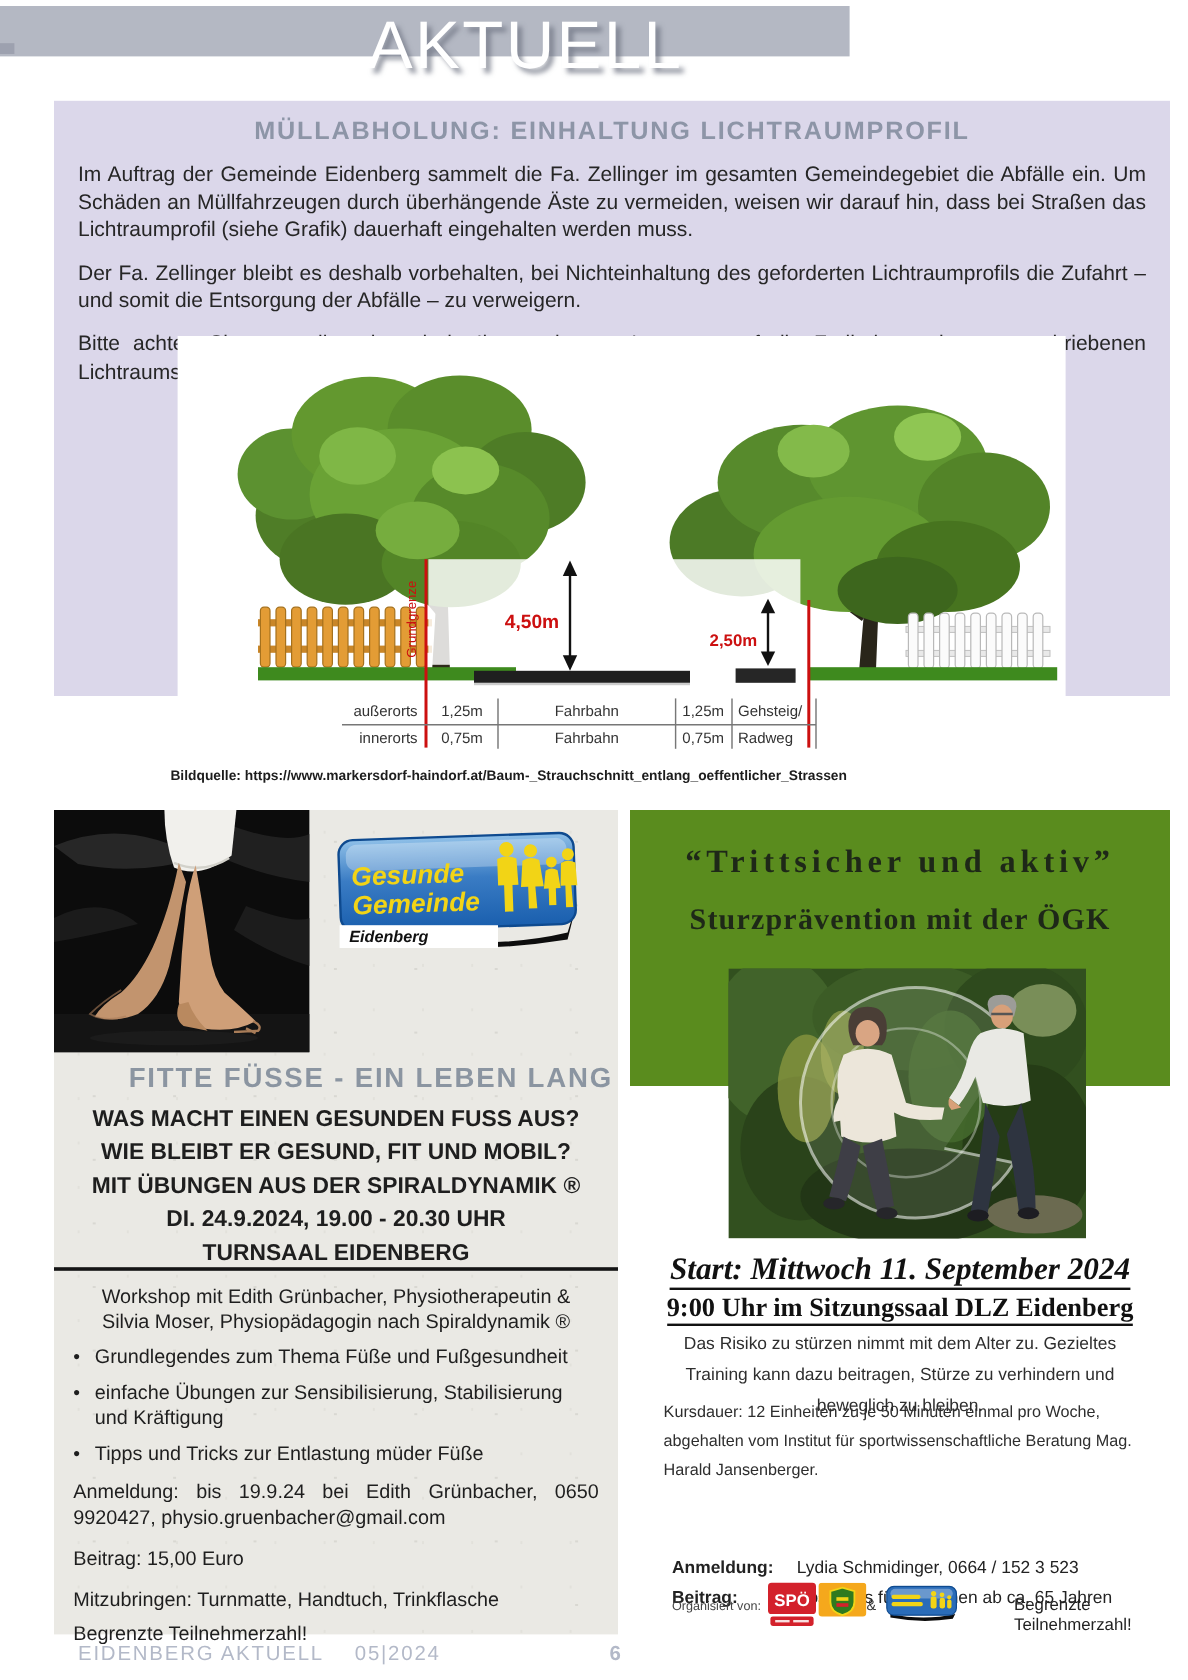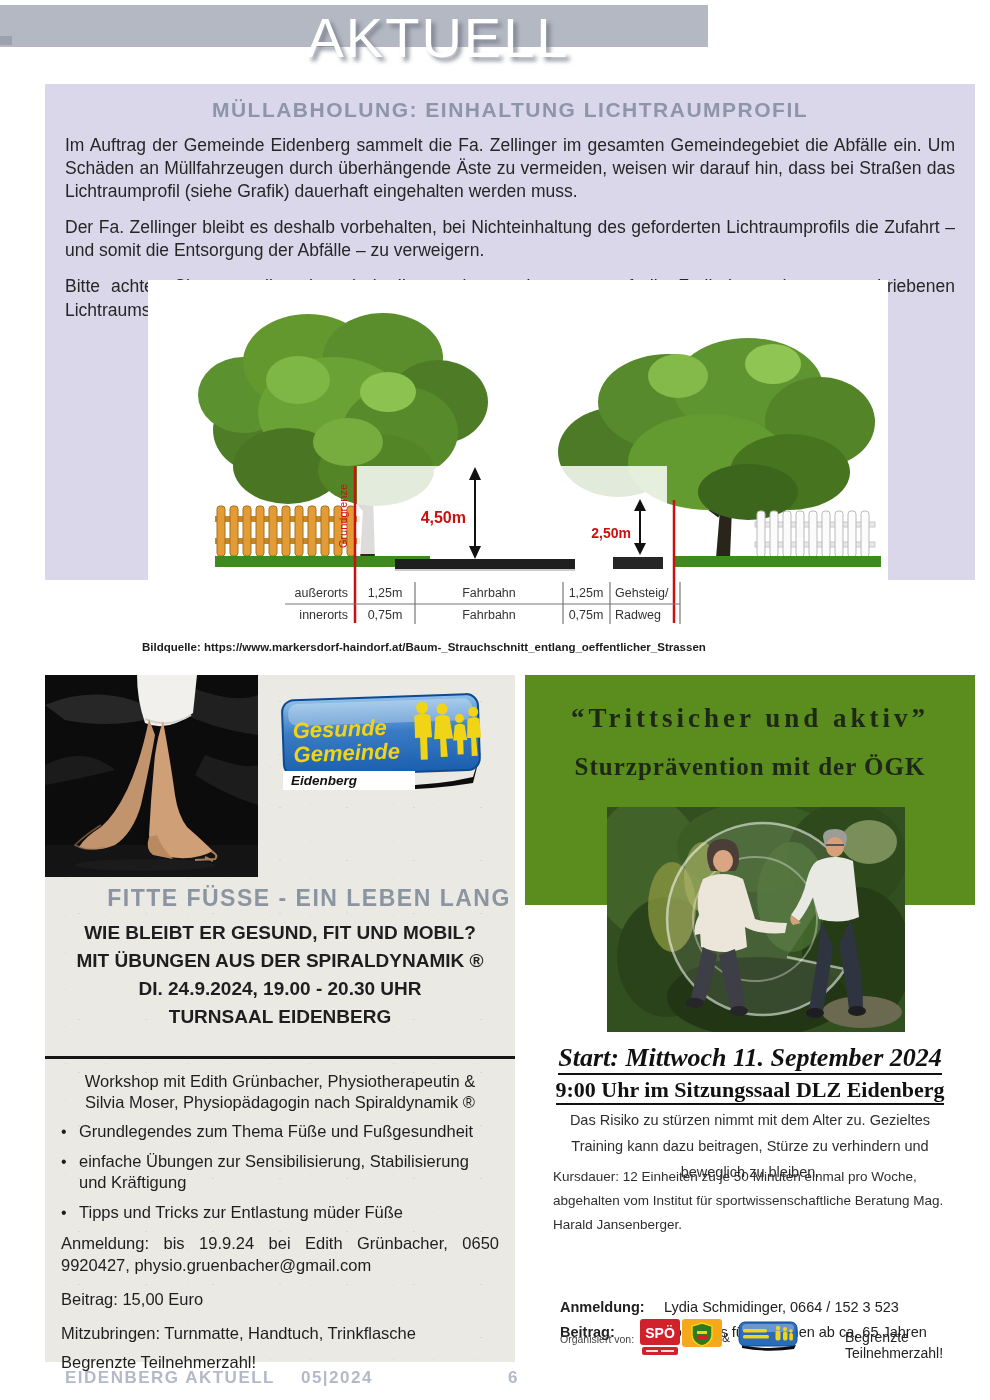--- a/index.html
+++ b/index.html
@@ -59,21 +59,21 @@
   .tr-kurs{position:absolute;left:28px;top:490px;width:394px;
            font-size:13.5px;line-height:24px;color:#2e2e2e;}
   .tr-row{position:absolute;left:35px;width:400px;font-size:14.5px;color:#222;margin-top:38px;}
   .tr-row .lbl{display:inline-block;width:100px;font-weight:bold;}
   .org-row{position:absolute;left:35px;top:640px;width:415px;height:46px;}
   .org-label{position:absolute;left:0;top:18px;font-size:10.5px;color:#444;}
   .amp{position:absolute;left:162px;top:16px;font-size:12px;color:#333;}
   .tr-begrenzte{position:absolute;left:285px;top:14px;font-size:14px;color:#222;}
 
   
-  .footer{position:absolute;left:65px;top:1368px;font-size:17px;font-weight:bold;
+  .footer{position:absolute;left:65px;top:1368px;font-size:17px;font-weight:normal;
           letter-spacing:1.5px;color:#b3b9c8;}
   .footer .issue{margin-left:20px;}
   .page-num{position:absolute;left:508px;top:1368px;font-size:17px;font-weight:bold;color:#b3b9c8;}
 </style>
 </head>
 <body>
 
 <div class="banner"></div>
 <div class="banner-notch"></div>
 <div class="aktuell">AKTUELL</div>
@@ -248,20 +248,21 @@
         <circle cx="197" cy="24" r="5"></circle>
           <path d="M191 31 Q197 28 203 31 L204 50 L199 50 L200 68 L194 68 L194 50 L190 50 Z"></path>
       </g>
     </g>
     <rect x="6" y="80" width="132" height="19" fill="#ffffff"></rect>
     <text x="14" y="94" font-size="13.5" font-weight="bold" font-style="italic" fill="#111" font-family="Liberation Sans, sans-serif">Eidenberg</text>
   </svg>
 
   <div class="fitte-title">FITTE FÜSSE - EIN LEBEN LANG</div>
   <div class="fitte-sub">
+    <div>WAS MACHT EINEN GESUNDEN FUSS AUS?</div>
     <div>WIE BLEIBT ER GESUND, FIT UND MOBIL?</div>
     <div>MIT ÜBUNGEN AUS DER SPIRALDYNAMIK ®</div>
     <div>DI. 24.9.2024, 19.00 - 20.30 UHR</div>
     <div>TURNSAAL EIDENBERG</div>
   </div>
   <div class="divider"></div>
 
   <div class="fitte-body">
     <div class="workshop">
       <div>Workshop mit Edith Grünbacher, Physiotherapeutin &amp;</div>

